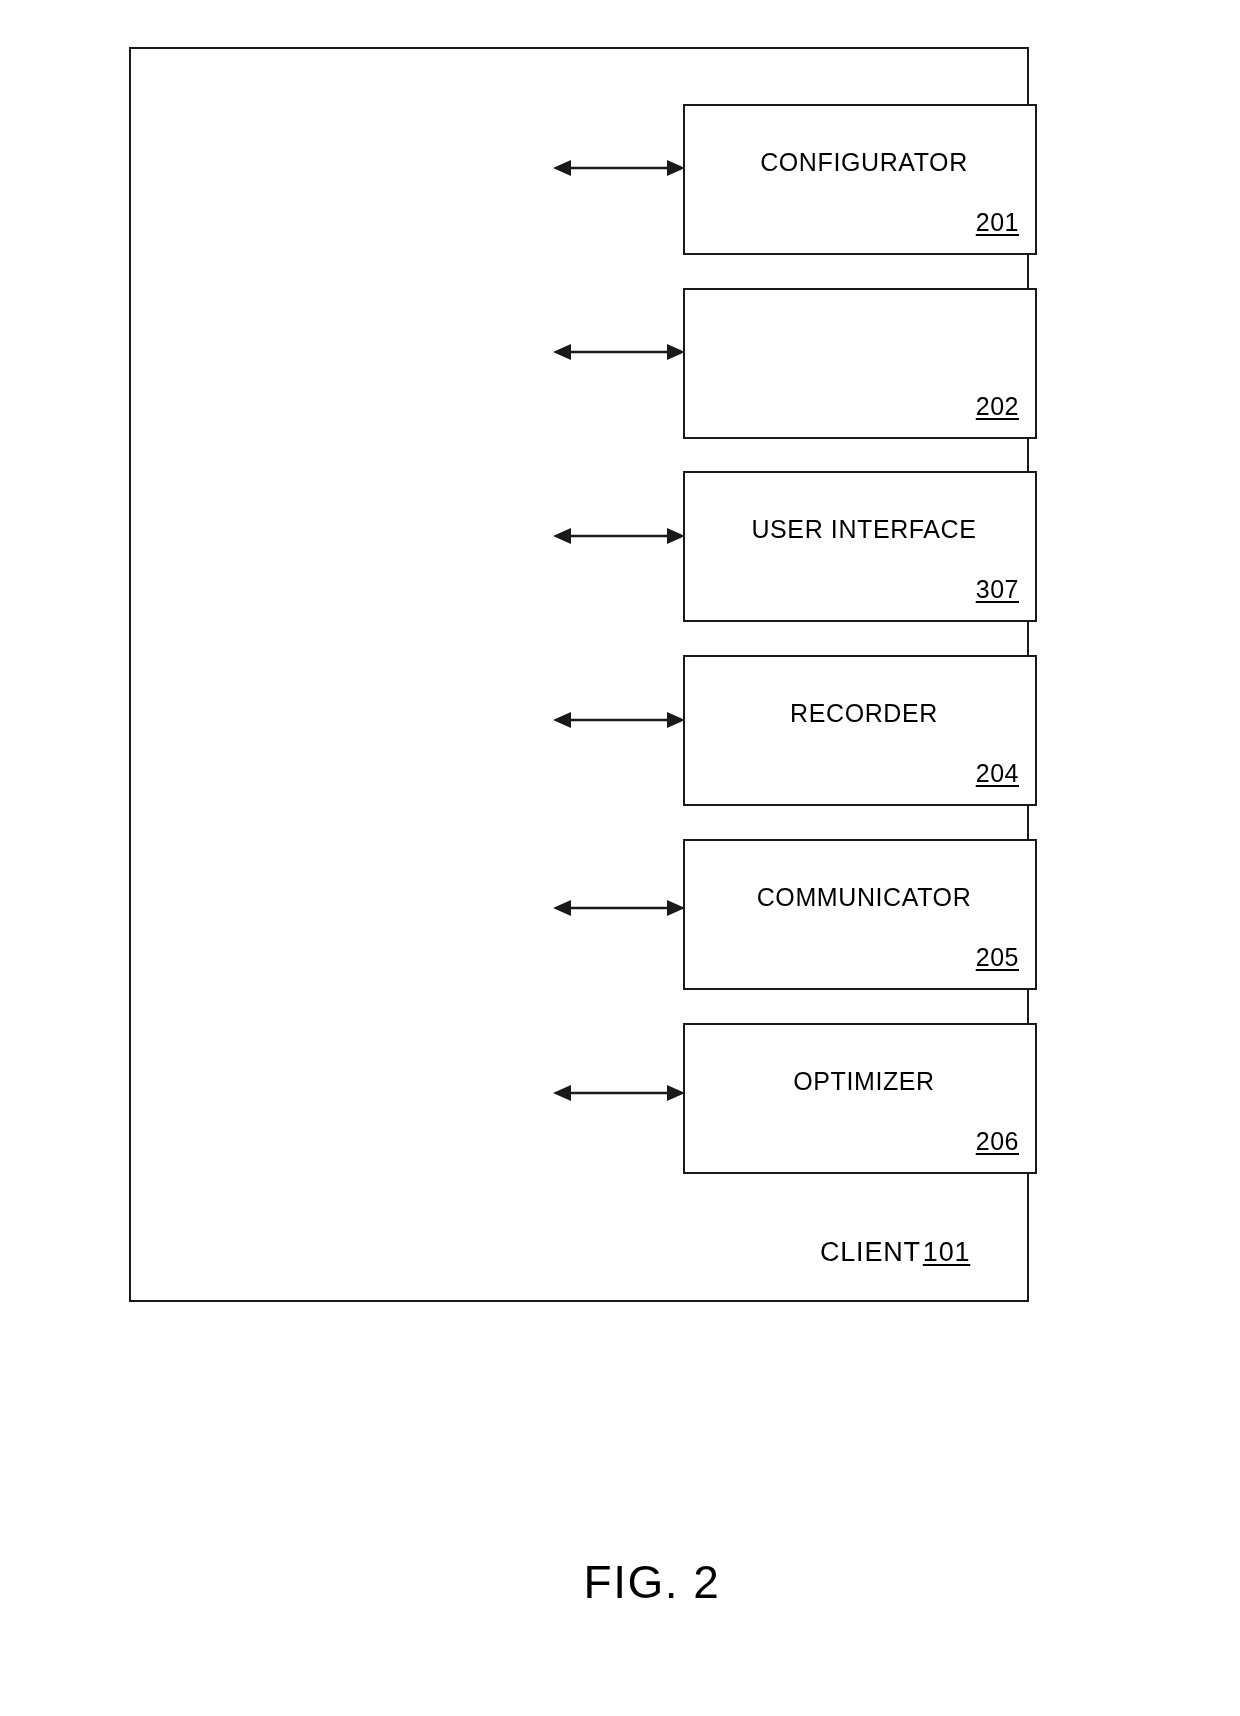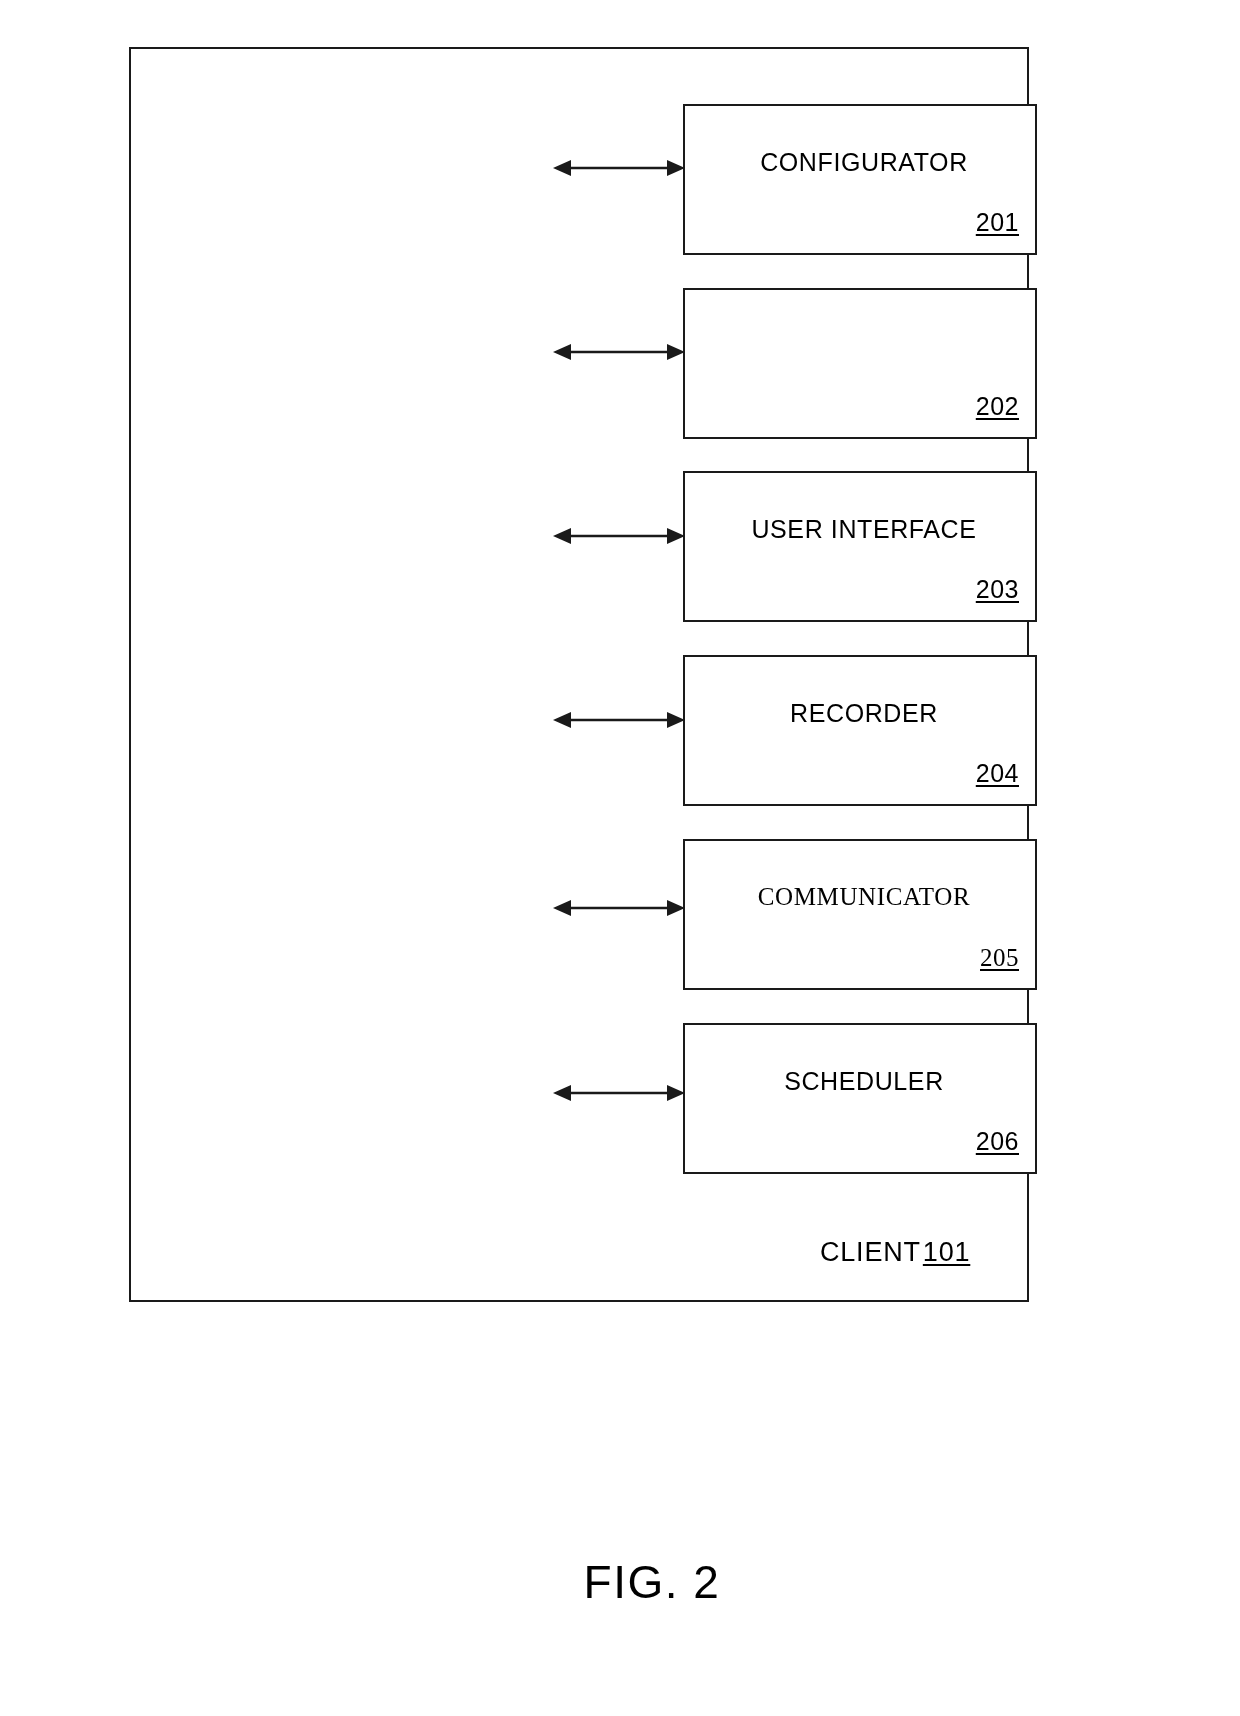--- a/index.html
+++ b/index.html
@@ -151,35 +151,35 @@
     <div class="comp-title">CONFIGURATOR</div>
     <div class="comp-ref">201</div>
   </div>
 
   <div class="comp-box" id="comp-1" style="top:288px;height:151px;">
     <div class="comp-ref">202</div>
   </div>
 
   <div class="comp-box" id="comp-2" style="top:471px;height:151px;">
     <div class="comp-title">USER INTERFACE</div>
-    <div class="comp-ref">203</div>
+    <div class="comp-ref">307</div>
   </div>
 
   <div class="comp-box" id="comp-3" style="top:655px;height:151px;">
     <div class="comp-title">RECORDER</div>
     <div class="comp-ref">204</div>
   </div>
 
-  <div class="comp-box" id="comp-4" style="top:839px;height:151px;font-family:Liberation Serif, serif;">
+  <div class="comp-box" id="comp-4" style="top:839px;height:151px;">
     <div class="comp-title">COMMUNICATOR</div>
     <div class="comp-ref">205</div>
   </div>
 
   <div class="comp-box" id="comp-5" style="top:1023px;height:151px;">
-    <div class="comp-title">SCHEDULER</div>
+    <div class="comp-title">OPTIMIZER</div>
     <div class="comp-ref">206</div>
   </div>
 
   <div class="connector" style="top:168px;">
     <svg width="132" height="22" viewBox="0 0 132 22">
       <line x1="14" y1="11" x2="118" y2="11" stroke="#1a1a1a" stroke-width="2.4"></line>
       <polygon points="0,11 18,3 18,19" fill="#1a1a1a"></polygon>
       <polygon points="132,11 114,3 114,19" fill="#1a1a1a"></polygon>
     </svg>
   </div>

